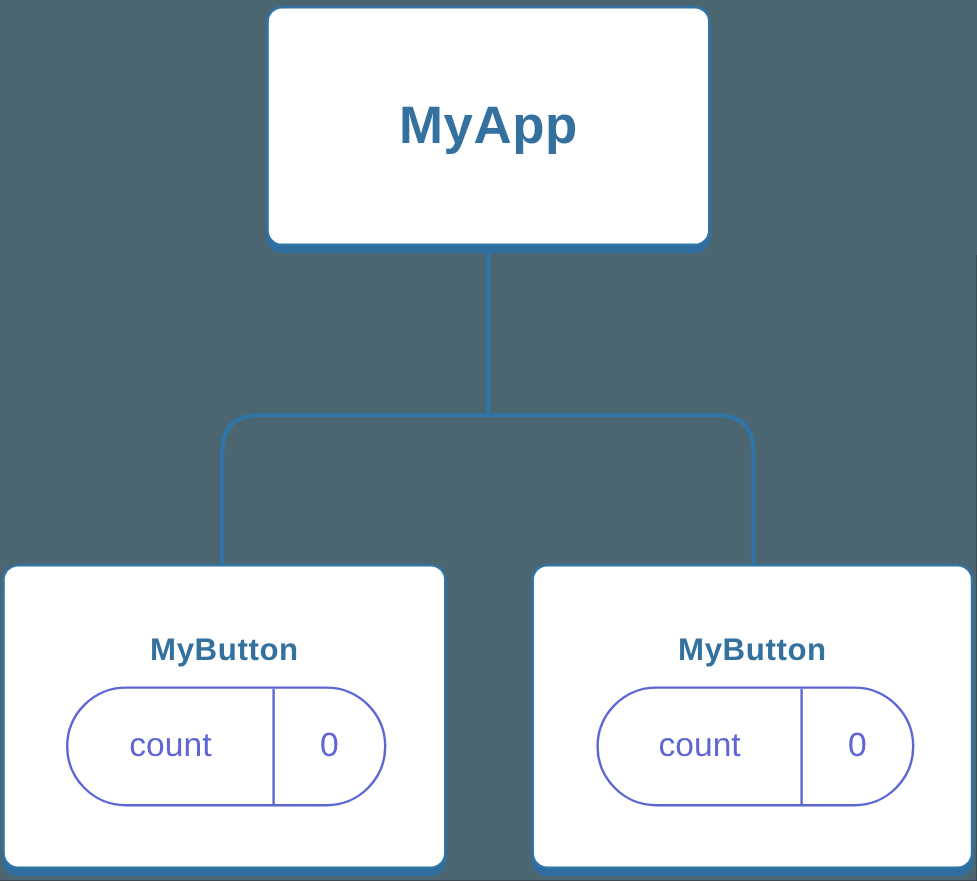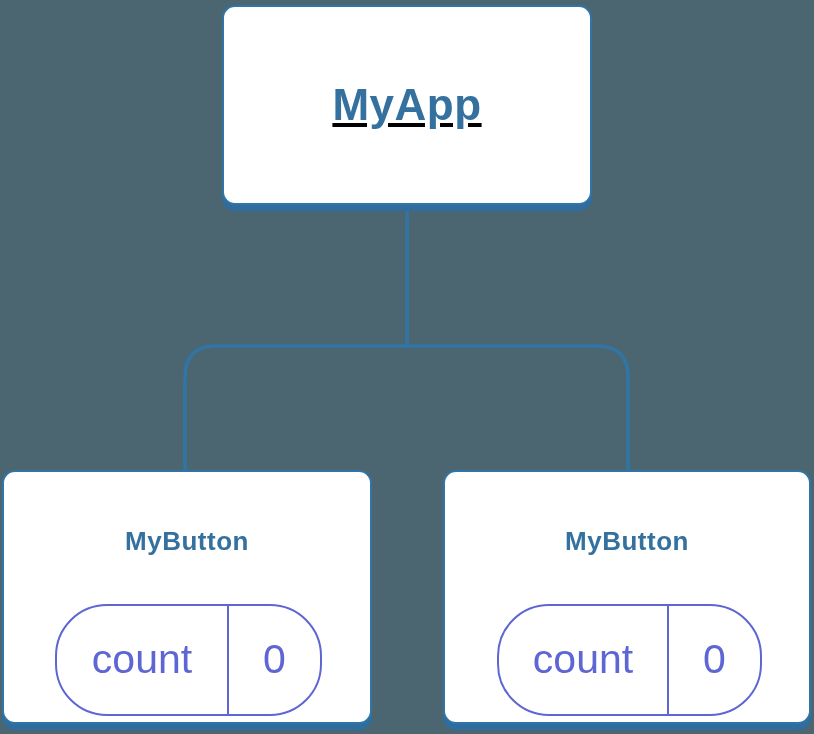--- a/index.html
+++ b/index.html
@@ -19,45 +19,45 @@
   .node{
     position:absolute;
     background:var(--node-fill,#ffffff);
     border:2.5px solid var(--node-border,#3174a6);
     border-radius:13px;
     box-shadow:0 6px 0 var(--node-shadow,#2e6d9e);
     box-sizing:border-box;
   }
   .node-root{
     left:222px;top:5px;width:370px;height:200px;
-    display:flex;align-items:center;justify-content:center;text-decoration:underline;
+    display:flex;align-items:center;justify-content:center;
   }
   .node-child{top:470px;height:254px;}
   .node-child.pos-left{left:2px;width:370px;}
   .node-child.pos-right{left:443px;width:368px;}
   .root-label{
     font-size:44px;font-weight:600;
     color:var(--label,#34719f);
     letter-spacing:0.5px;
   }
   .child-label{
     position:absolute;top:49px;left:0;right:0;
     text-align:center;
     font-size:26px;font-weight:600;line-height:40px;
     color:var(--label,#34719f);
     letter-spacing:0.5px;
   }
   .state-pill{
-    position:absolute;top:132px;height:112px;
+    position:absolute;top:100px;height:100px;
     border:2px solid var(--state,#5e66d3);
     border-radius:52px;
     display:flex;align-items:stretch;
     box-sizing:border-box;
     color:var(--state,#5e66d3);
-    font-size:41px;
+    font-size:28px;
     background:var(--node-fill,#ffffff);
   }
   .pos-left .state-pill{left:51px;width:267px;}
   .pos-right .state-pill{left:52px;width:265px;}
   .state-name{
     flex:1;display:flex;align-items:center;justify-content:center;
     padding-bottom:2px;
   }
   .state-value{
     width:91px;

